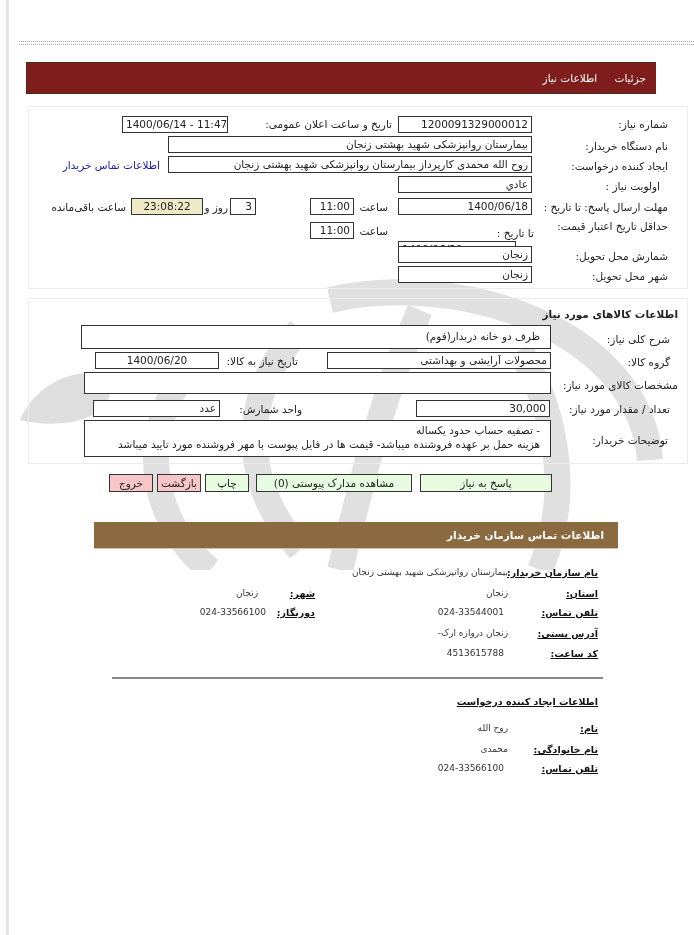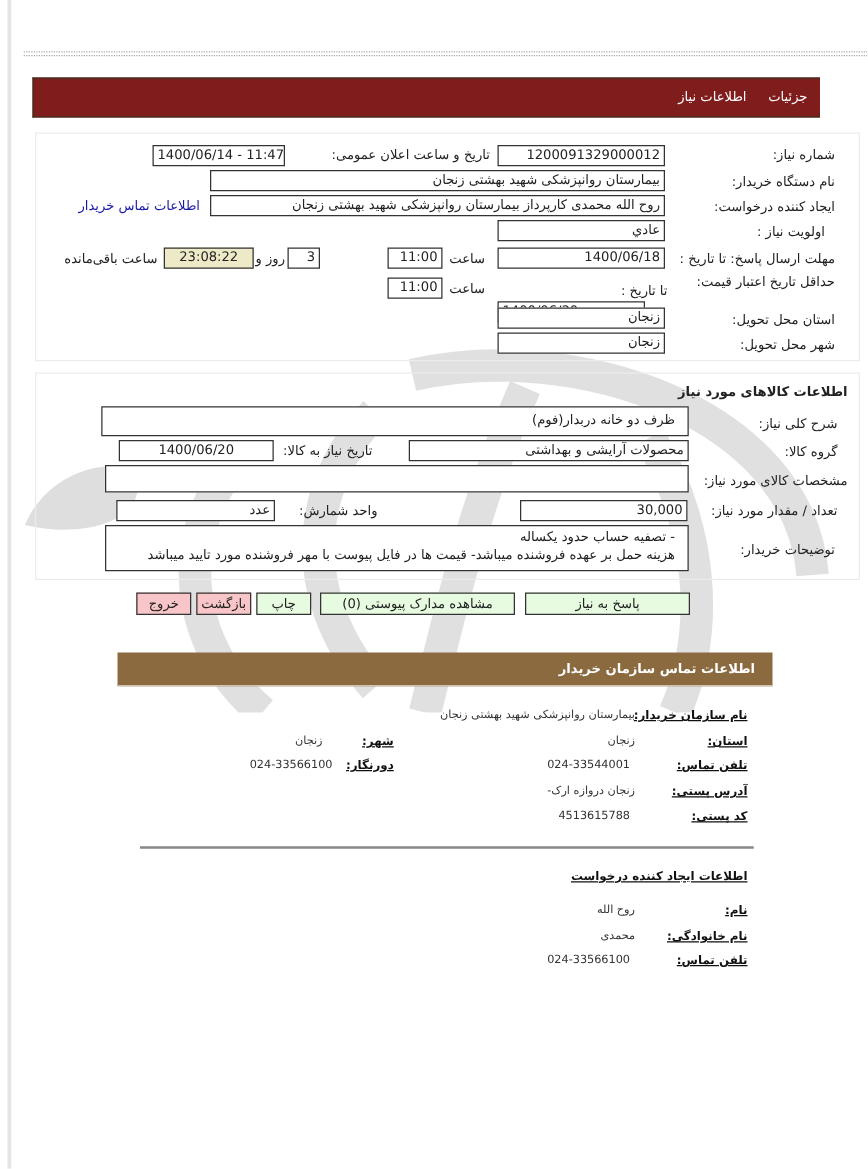--- a/index.html
+++ b/index.html
@@ -81,21 +81,21 @@
 <div class="lbl" style="right:466px; top:201px;">روز و</div>
 <div class="box tan ltr" style="left:131px; top:198px; width:72px;">23:08:22</div>
 <div class="lbl" style="right:568px; top:201px;">ساعت باقی‌مانده</div>
 
 <div class="lbl" style="right:26px; top:220px; width:120px; white-space:normal; line-height:12px;">حداقل تاریخ اعتبار قیمت:</div>
 <div class="lbl" style="right:160px; top:227px;">تا تاریخ :</div>
 <div class="box ltr" style="left:398px; top:222px; width:118px; text-align:left;margin-top:19px;">1400/06/30</div>
 <div class="lbl" style="right:306px; top:225px;">ساعت</div>
 <div class="box ltr" style="left:310px; top:222px; width:44px; text-align:right;">11:00</div>
 
-<div class="lbl" style="right:26px; top:250px;">استان محل تحویل:</div>
+<div class="lbl" style="right:26px; top:250px;">شمارش محل تحویل:</div>
 <div class="box" style="left:398px; top:246px; width:134px;">زنجان</div>
 <div class="lbl" style="right:26px; top:270px;">شهر محل تحویل:</div>
 <div class="box" style="left:398px; top:266px; width:134px;">زنجان</div>
 
 <div class="panel panel2"></div>
 <div class="lbl" style="right:16px; top:308px; font-weight:bold;">اطلاعات کالاهای مورد نیاز</div>
 
 <div class="lbl" style="right:24px; top:333px;">شرح کلی نیاز:</div>
 <div class="box" style="left:81px; top:325px; width:470px; height:24px; line-height:20px; padding-right:10px;">ظرف دو خانه دربدار(فوم)</div>
 
@@ -135,21 +135,21 @@
 <div class="c-val" style="right:436px; top:588px;">زنجان</div>
 
 <div class="c-lbl" style="right:96px; top:607px;">تلفن تماس:</div>
 <div class="c-val ltr" style="right:190px; top:607px;">024-33544001</div>
 <div class="c-lbl" style="right:379px; top:607px;">دورنگار:</div>
 <div class="c-val ltr" style="right:428px; top:607px;">024-33566100</div>
 
 <div class="c-lbl" style="right:96px; top:628px;">آدرس پستی:</div>
 <div class="c-val" style="right:186px; top:628px;">زنجان دروازه ارک-</div>
 
-<div class="c-lbl" style="right:96px; top:648px;">کد پستی:</div>
+<div class="c-lbl" style="right:96px; top:648px;">کد ساعت:</div>
 <div class="c-val ltr" style="right:190px; top:648px;">4513615788</div>
 
 <div class="divider"></div>
 
 <div class="c-lbl" style="right:96px; top:696px;">اطلاعات ایجاد کننده درخواست</div>
 <div class="c-lbl" style="right:96px; top:723px;">نام:</div>
 <div class="c-val" style="right:186px; top:723px;">روح الله</div>
 <div class="c-lbl" style="right:96px; top:744px;">نام خانوادگی:</div>
 <div class="c-val" style="right:186px; top:744px;">محمدی</div>
 <div class="c-lbl" style="right:96px; top:763px;">تلفن تماس:</div>

